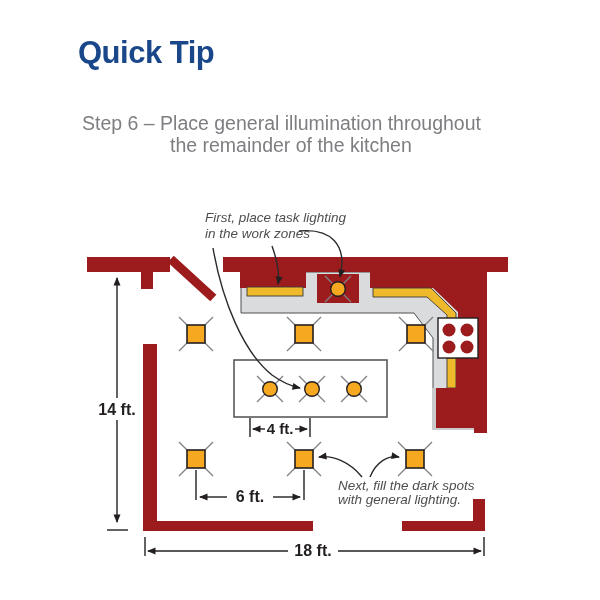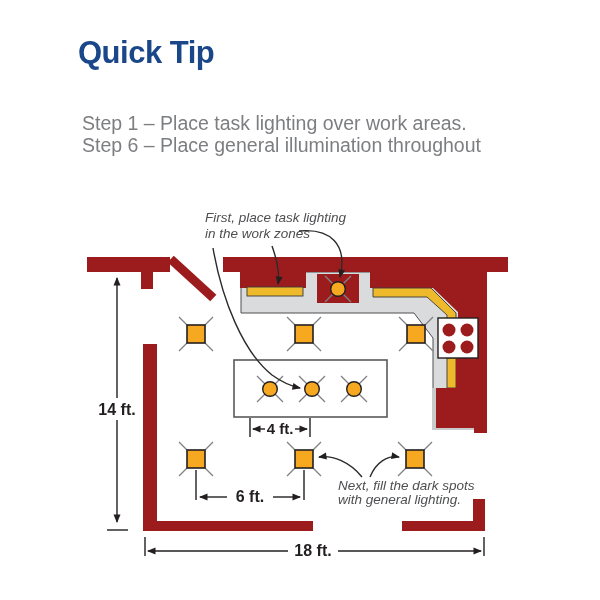--- a/index.html
+++ b/index.html
@@ -47,22 +47,22 @@
   .anno-line{stroke:#2b2b2d;stroke-width:1.4;fill:none;}
   .arrowhead{fill:var(--line_dark,#231f20);}
 </style>
 </head>
 <body>
 
 <div class="canvas">
 
   <div class="title">Quick Tip</div>
   <div class="steps">
-    <div class="step">Step 1 – Place task lighting over work areas.</div>
     <div class="step">Step 6 – Place general illumination throughout</div>
+    <div class="step step-indent">the remainder of the kitchen</div>
   </div>
 
   <svg class="plan" width="600" height="600" viewBox="0 0 600 600">
     <defs>
       <marker id="arr" markerUnits="userSpaceOnUse" markerWidth="11" markerHeight="9" refX="8" refY="4" orient="auto">
         <path class="arrowhead" d="M0.5,0.5 L9,4 L0.5,7.5 Z"></path>
       </marker>
       <g id="dl">
         <line class="ray" x1="-17" y1="-17" x2="-9" y2="-9"></line>
         <line class="ray" x1="17" y1="-17" x2="9" y2="-9"></line>

